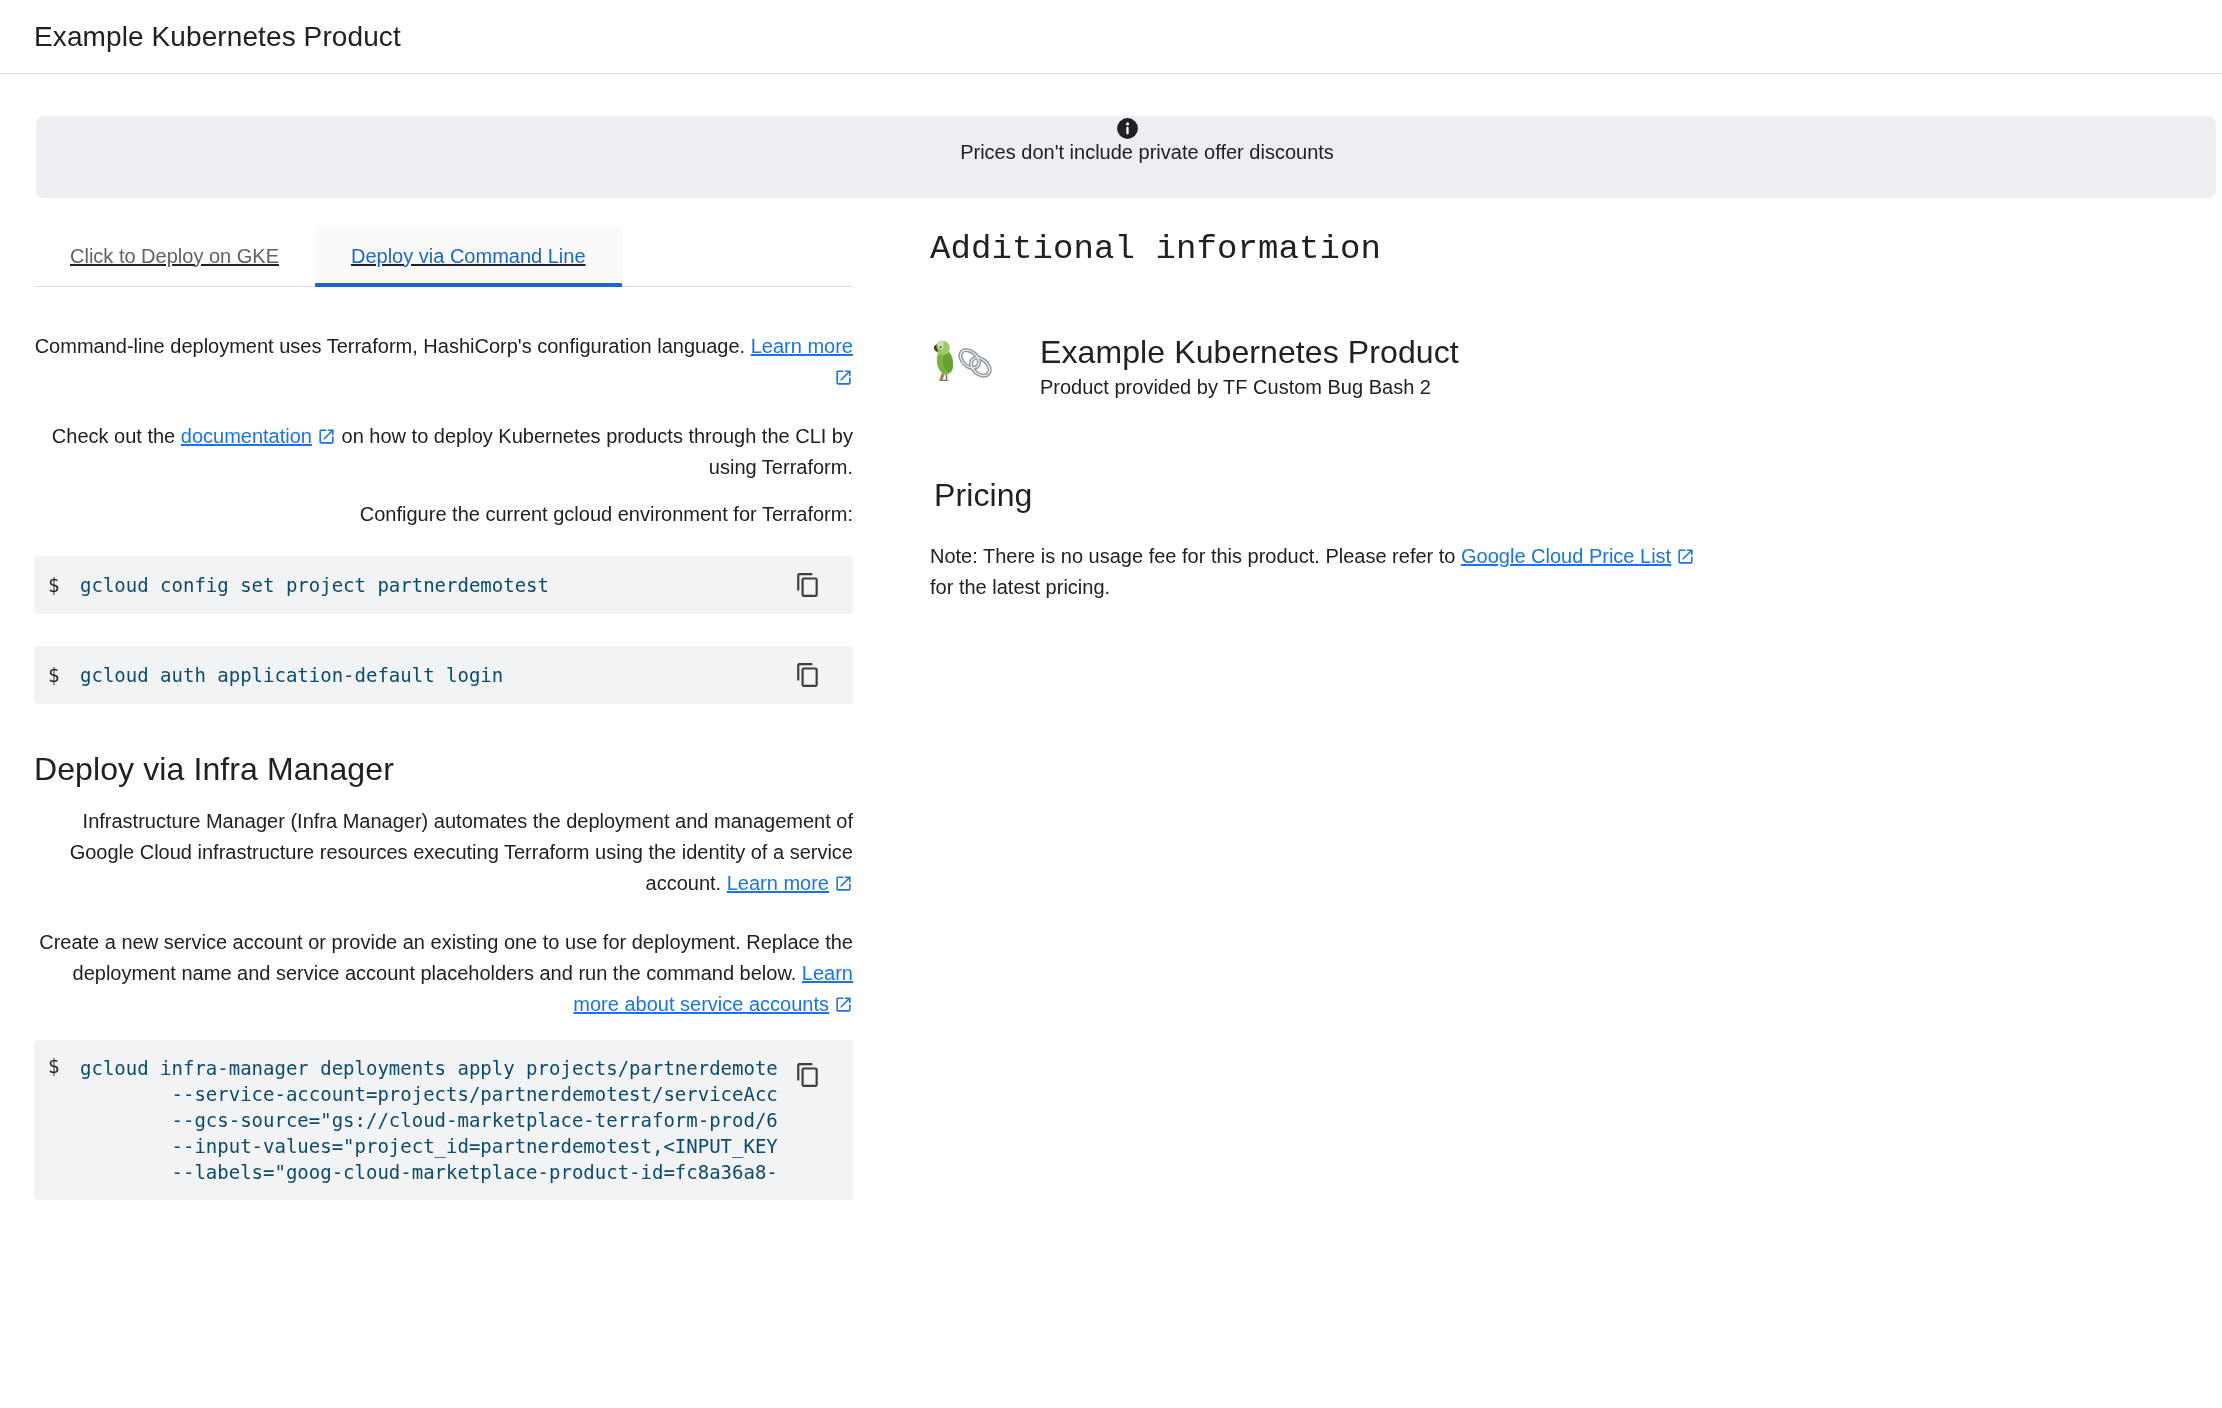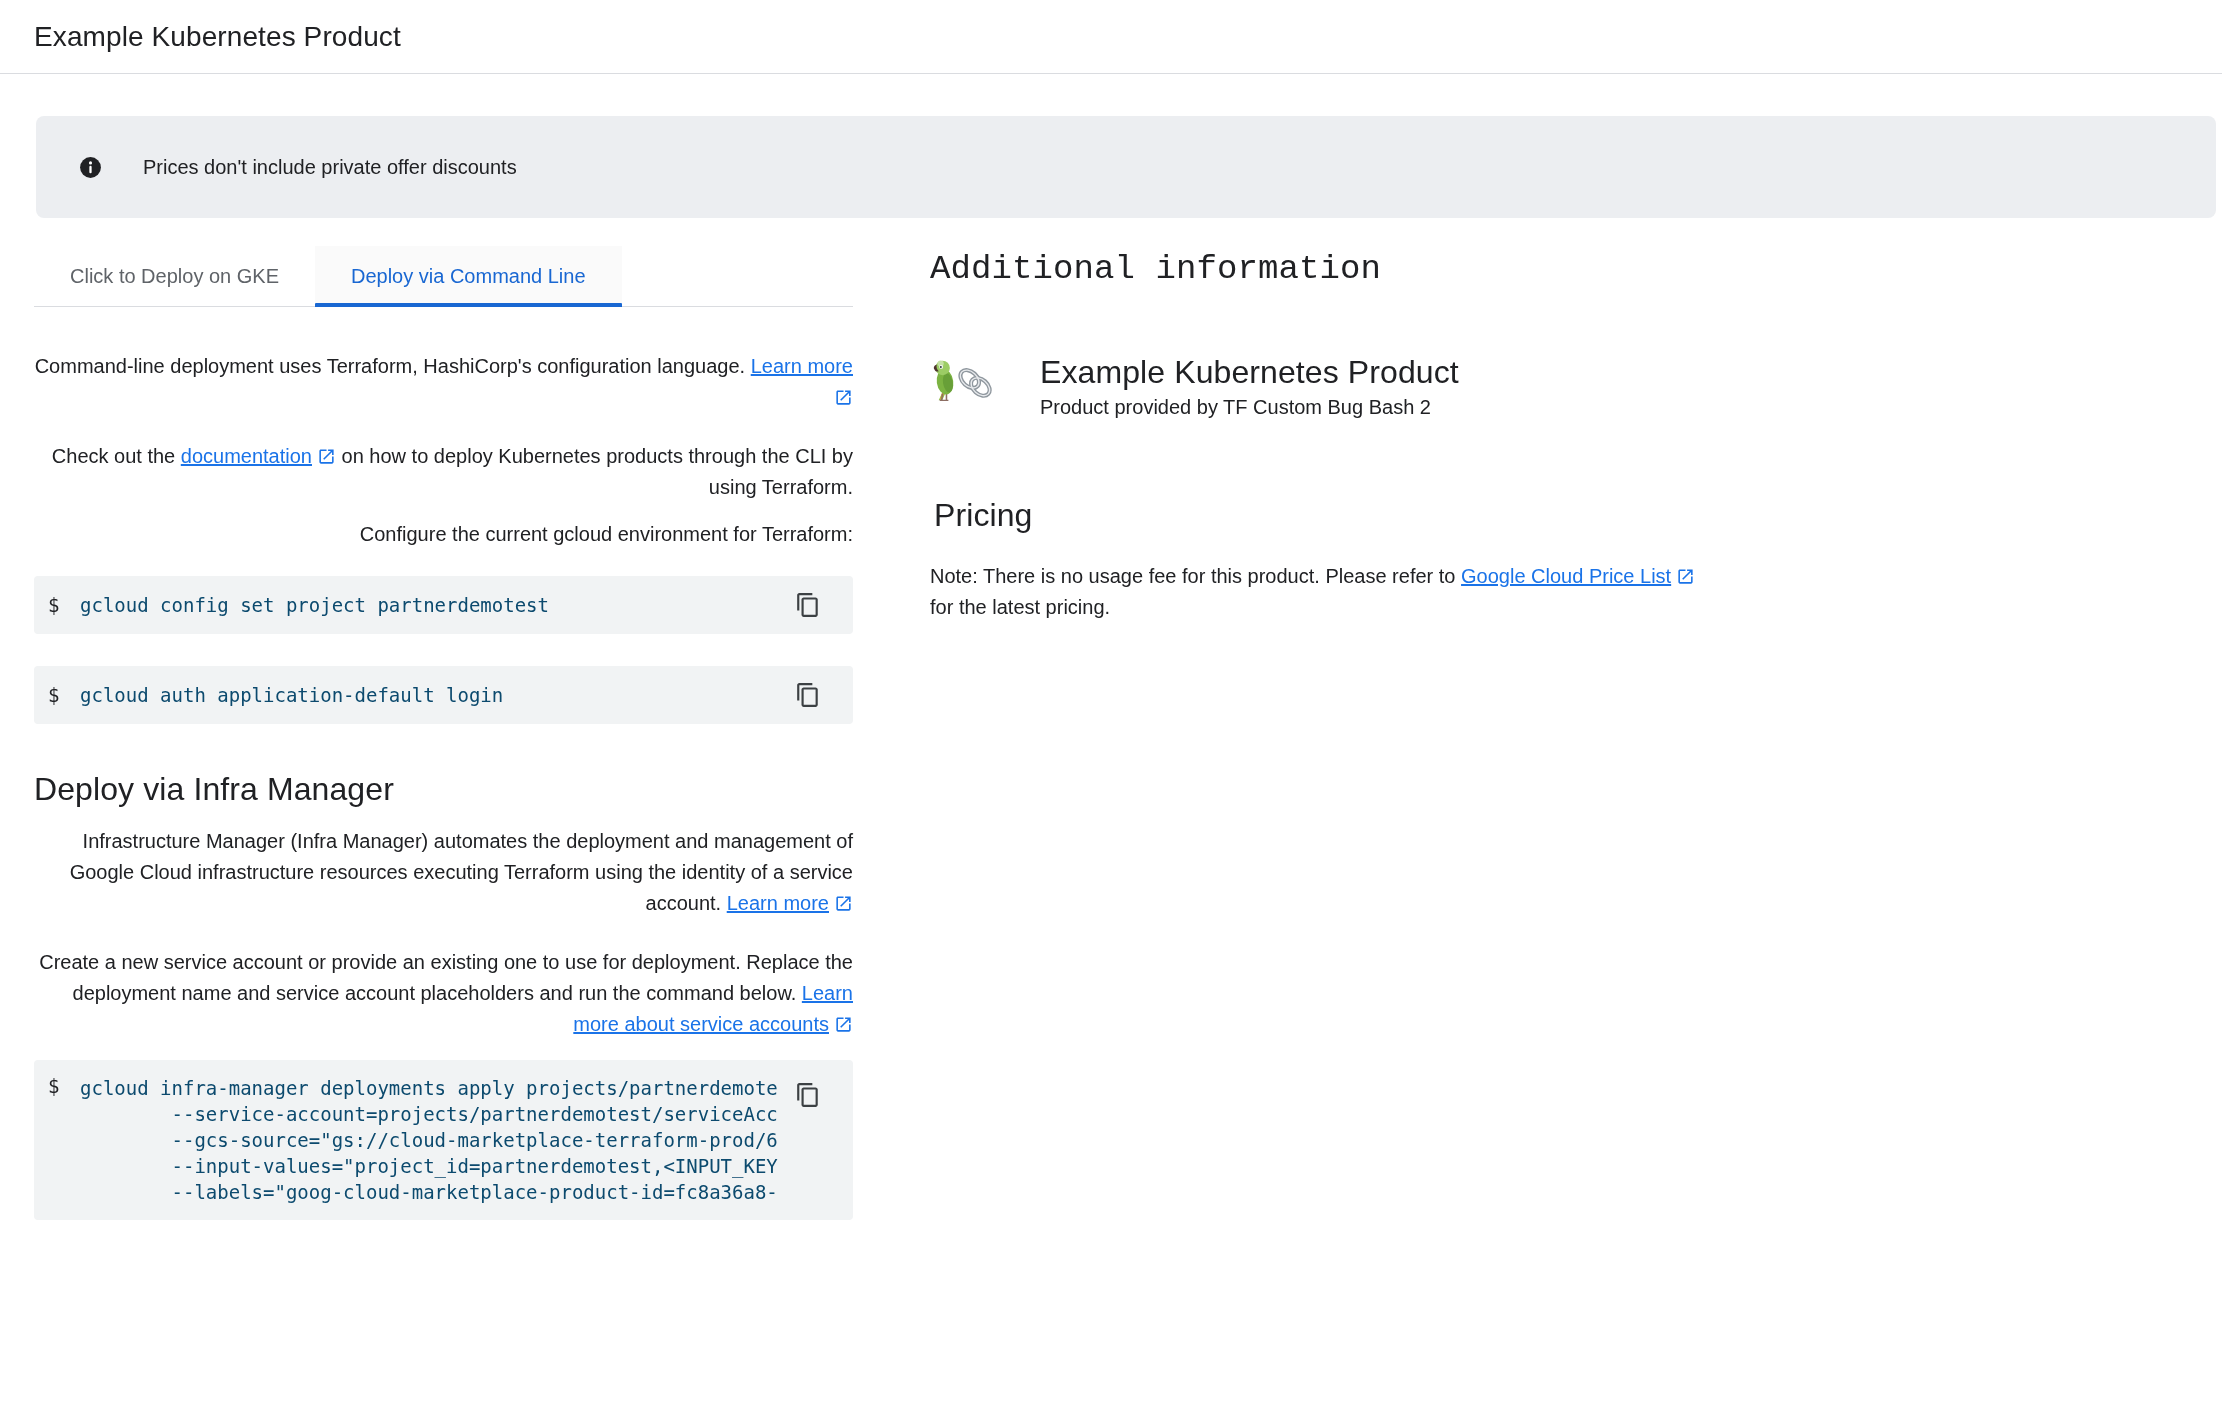--- a/index.html
+++ b/index.html
@@ -18,36 +18,37 @@
     height:74px;
     border-bottom:1px solid #dadce0;
     display:flex; align-items:center;
     padding-left:34px;
   }
   .header-title { font-size:28px; font-weight:400; color:#202124; letter-spacing:0.1px; }
 
   
   .banner {
     margin:42px 6px 0 36px;
-    height:102px;
+    height:82px;
     background:#eceef1;
     border-radius:8px;
     display:flex; align-items:center;
     padding-left:42px;
+    flex-direction:column;
   }
   .banner .info-icon { width:25px; height:25px; flex:0 0 auto; margin-right:40px; }
   .banner-text { font-size:20px; color:#202124; }
 
   
   .main { display:flex; margin-top:28px; }
   .left-col  { width:819px; margin-left:34px; flex:0 0 auto; }
   .right-col { width:800px; margin-left:77px; flex:0 0 auto; }
 
   
-  .tabs { display:flex; border-bottom:1px solid #dadce0; height:61px; }
+  .tabs { display:flex; border-bottom:1px solid #dadce0; height:61px;text-decoration:underline; }
   .tab {
     padding:0 36px;
     display:flex; align-items:center;
     font-size:20px; font-weight:500; color:#5f6368;
     cursor:pointer; position:relative; white-space:nowrap;
   }
   .tab.active { color:#1967d2; background:#fafafa; }
   .tab.active::after {
     content:""; position:absolute; left:0; right:0; bottom:-1px;
     height:4px; background:#1967d2; border-radius:1px 1px 0 0;

